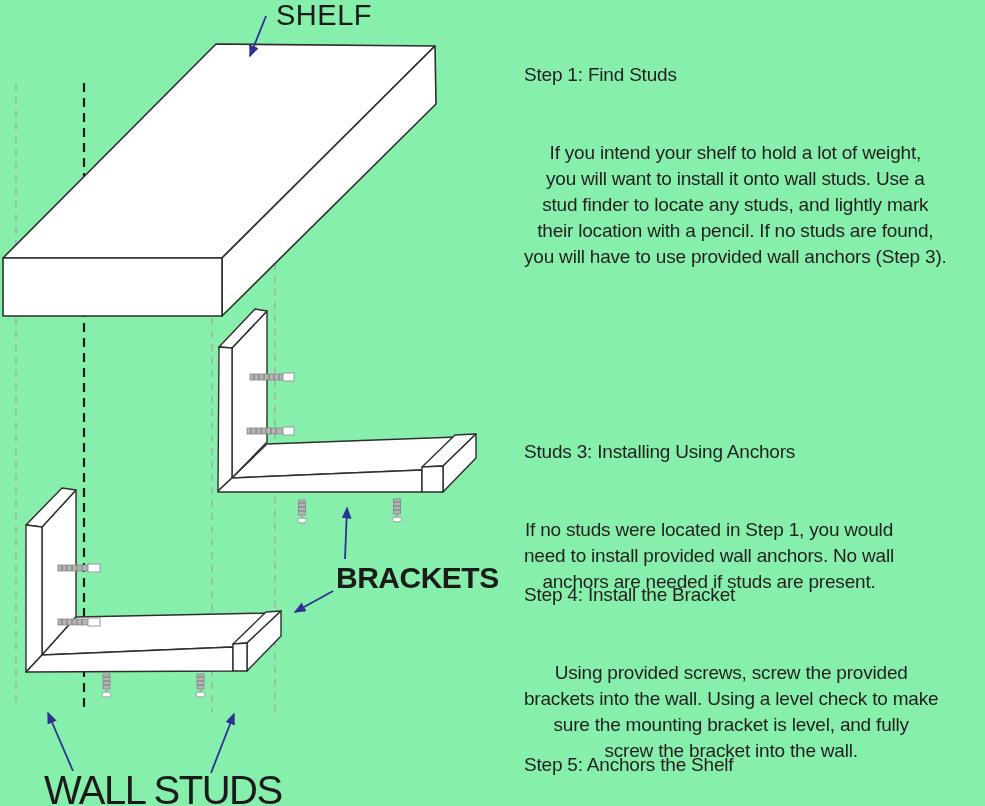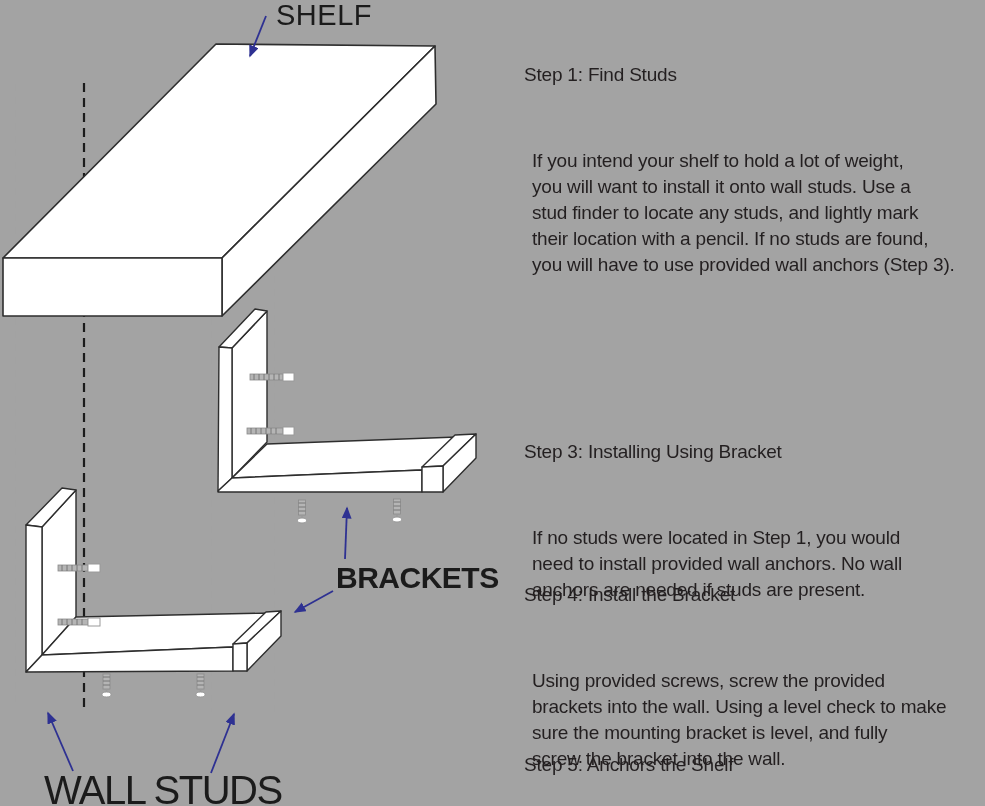--- a/index.html
+++ b/index.html
@@ -1,19 +1,19 @@
 <!DOCTYPE html>
 <html><head>
 <meta charset="utf-8">
 <style>
   html,body{margin:0;padding:0;background:#ffffff;}
   .sheet{
     position:relative;
     width:985px;height:806px;
-    background:#a3a3a3;
+    background:#86efac;
     overflow:hidden;
     font-family:"Liberation Sans",sans-serif;
   }
   .diagram{position:absolute;left:0;top:0;width:520px;height:806px;}
   .diagram svg{position:absolute;left:0;top:0;}
   .dlabel{
     position:absolute;
     color:#1b1b1b;
     font-family:"Liberation Sans",sans-serif;
     white-space:nowrap;
@@ -25,21 +25,21 @@
   .instructions{position:absolute;left:0;top:0;width:985px;height:763px;}
   .step{
     position:absolute;left:524px;
     color:#231f20;
     font-size:19px;
     line-height:26px;
     letter-spacing:-0.2px;
     white-space:pre;
   }
   .step .step-title{font-weight:normal;margin:0;}
-  .step .step-body{margin:8px;}
+  .step .step-body{margin:0;text-align:center;}
   .step1{top:10px;}
   .step2{top:195px;}
   .step3{top:387px;}
   .step4{top:530px;}
   .step5{top:700px;}
 </style>
 </head>
 <body>
 
 <div class="sheet">
@@ -207,21 +207,21 @@
 you will want to install it onto wall studs. Use a
 stud finder to locate any studs, and lightly mark
 their location with a pencil. If no studs are found,
 you will have to use provided wall anchors (Step 3).</div>
     </div>
 
     <div class="step step2">
     </div>
 
     <div class="step step3">
-      <div class="step-title">Step 3: Installing Using Bracket</div>
+      <div class="step-title">Studs 3: Installing Using Anchors</div>
       <div class="step-body">If no studs were located in Step 1, you would
 need to install provided wall anchors. No wall
 anchors are needed if studs are present.</div>
     </div>
 
     <div class="step step4">
       <div class="step-title">Step 4: Install the Bracket</div>
       <div class="step-body">Using provided screws, screw the provided
 brackets into the wall. Using a level check to make
 sure the mounting bracket is level, and fully

